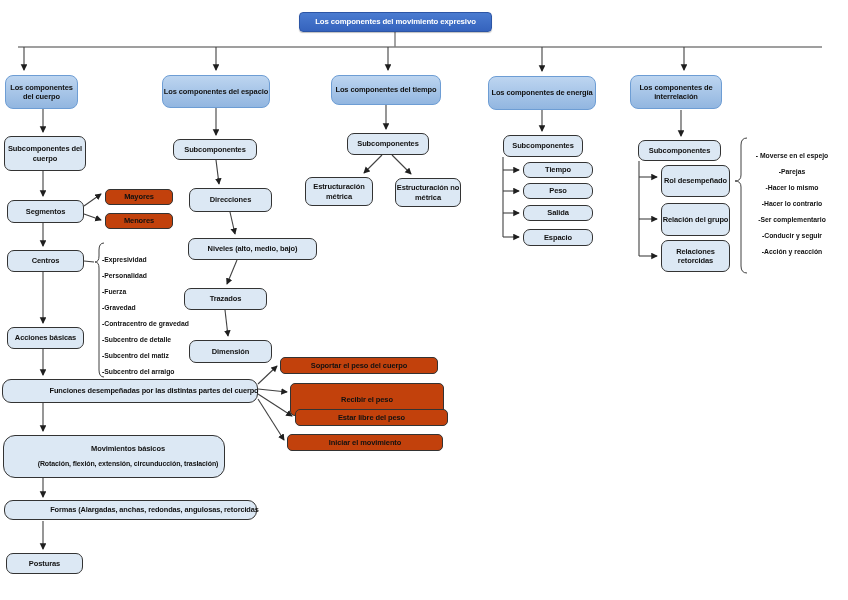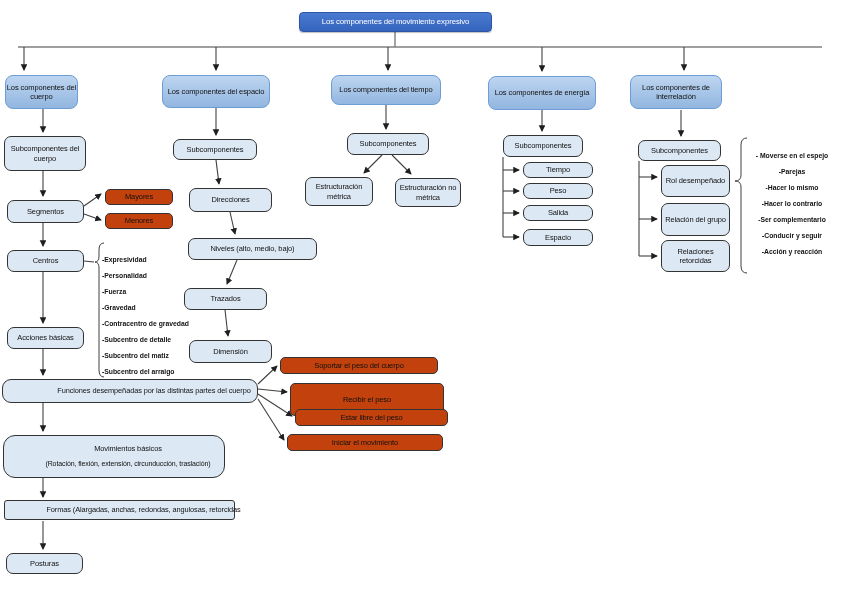--- a/index.html
+++ b/index.html
@@ -4,21 +4,21 @@
 <style>
   html,body{margin:0;padding:0;background:#fff;}
   .canvas{
     position:relative;width:848px;height:600px;background:#ffffff;overflow:hidden;
     font-family:"Liberation Sans",sans-serif;color:#111;
   }
   .wires{position:absolute;left:0;top:0;width:848px;height:600px;}
   .node{
     position:absolute;box-sizing:border-box;display:flex;flex-direction:column;
     align-items:center;justify-content:center;text-align:center;
-    font-weight:400;font-size:7.5px;line-height:1.25;letter-spacing:-0.1px;
+    font-weight:700;font-size:7.5px;line-height:1.25;letter-spacing:-0.1px;
     white-space:pre-line;
   }
   .root{
     background:linear-gradient(#4a7bd0,#3563bd);border:1px solid #2c55a5;
     border-radius:4px;color:#ffffff;font-size:7.8px;white-space:nowrap;
     box-shadow:0 1px 1px rgba(0,0,0,.25);
   }
   .hdr{
     background:linear-gradient(#bdd5f0,#92b6e0);border:1px solid #6d9dd4;
     border-radius:8px;
@@ -129,21 +129,21 @@
   <div class="node white" style="left:280px;top:357px;width:158px;height:17px">Soportar el peso del cuerpo</div>
   <div class="node white" style="left:290px;top:383px;width:154px;height:33px">Recibir el peso</div>
   <div class="node white" style="left:295px;top:409px;width:153px;height:17px">Estar libre del peso</div>
   <div class="node white" style="left:287px;top:434px;width:156px;height:17px">Iniciar el movimiento</div>
 
   <div class="node light mov" style="left:3px;top:435px;width:222px;height:43px">
     <div>Movimientos básicos</div>
     <div class="l2">(Rotación, flexión, extensión, circunducción, traslación)</div>
   </div>
 
-  <div class="node light wide" style="left:4px;top:500px;width:231px;height:20px;border-radius:3px">Formas (Alargadas, anchas, redondas, angulosas, retorcidas</div>
+  <div class="node light wide" style="left:4px;top:500px;width:253px;height:20px;border-radius:9px">Formas (Alargadas, anchas, redondas, angulosas, retorcidas</div>
   <div class="node light" style="left:6px;top:553px;width:77px;height:21px">Posturas</div>
 
   <div class="node hdr" style="left:162px;top:75px;width:108px;height:33px">Los componentes del espacio</div>
   <div class="node light" style="left:173px;top:139px;width:84px;height:21px">Subcomponentes</div>
   <div class="node light" style="left:189px;top:188px;width:83px;height:24px">Direcciones</div>
   <div class="node light" style="left:188px;top:238px;width:129px;height:22px;white-space:nowrap">Niveles (alto, medio, bajo)</div>
   <div class="node light" style="left:184px;top:288px;width:83px;height:22px">Trazados</div>
   <div class="node light" style="left:189px;top:340px;width:83px;height:23px">Dimensión</div>
 
   <div class="node hdr" style="left:331px;top:75px;width:110px;height:30px">Los componentes del tiempo</div>

